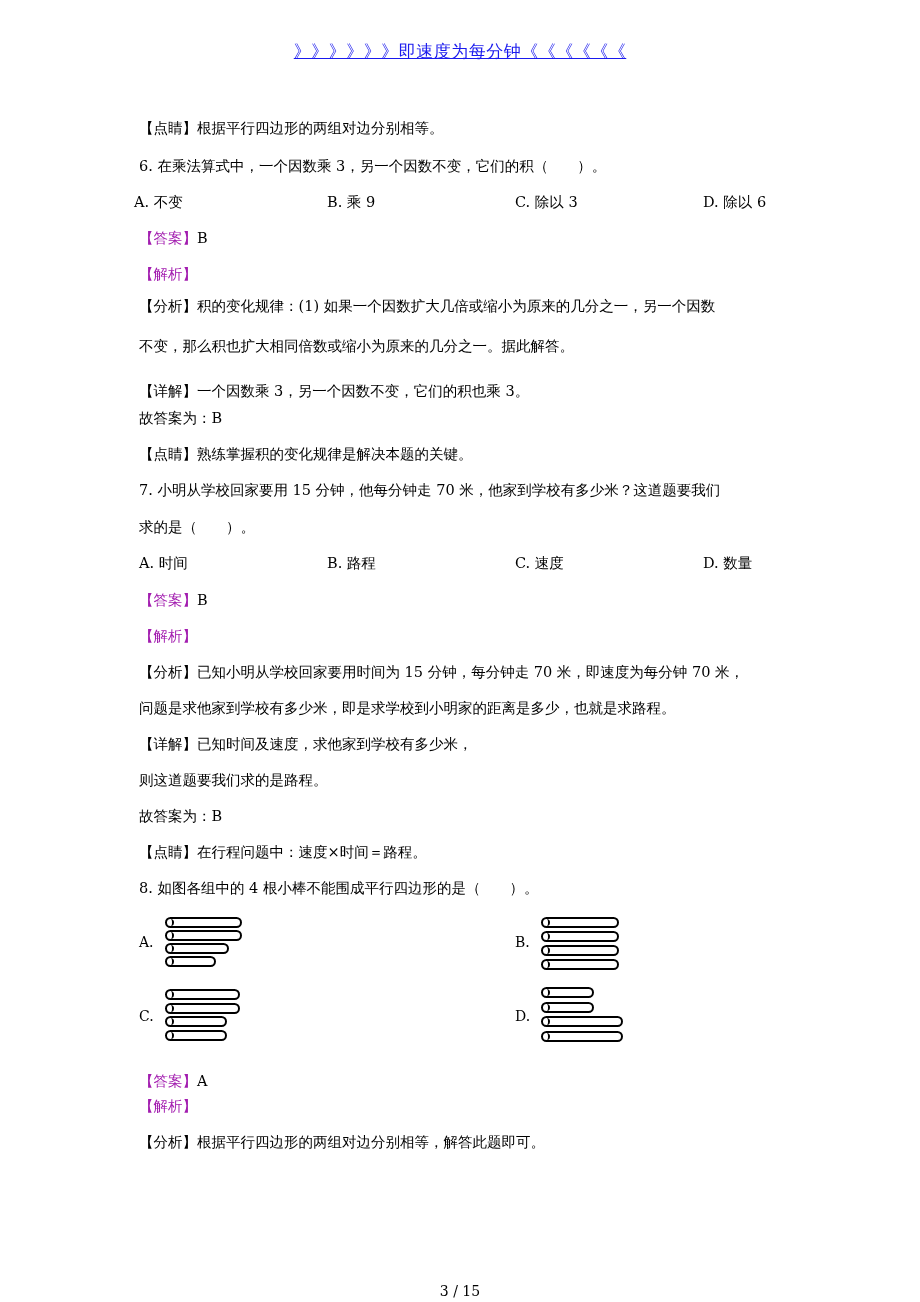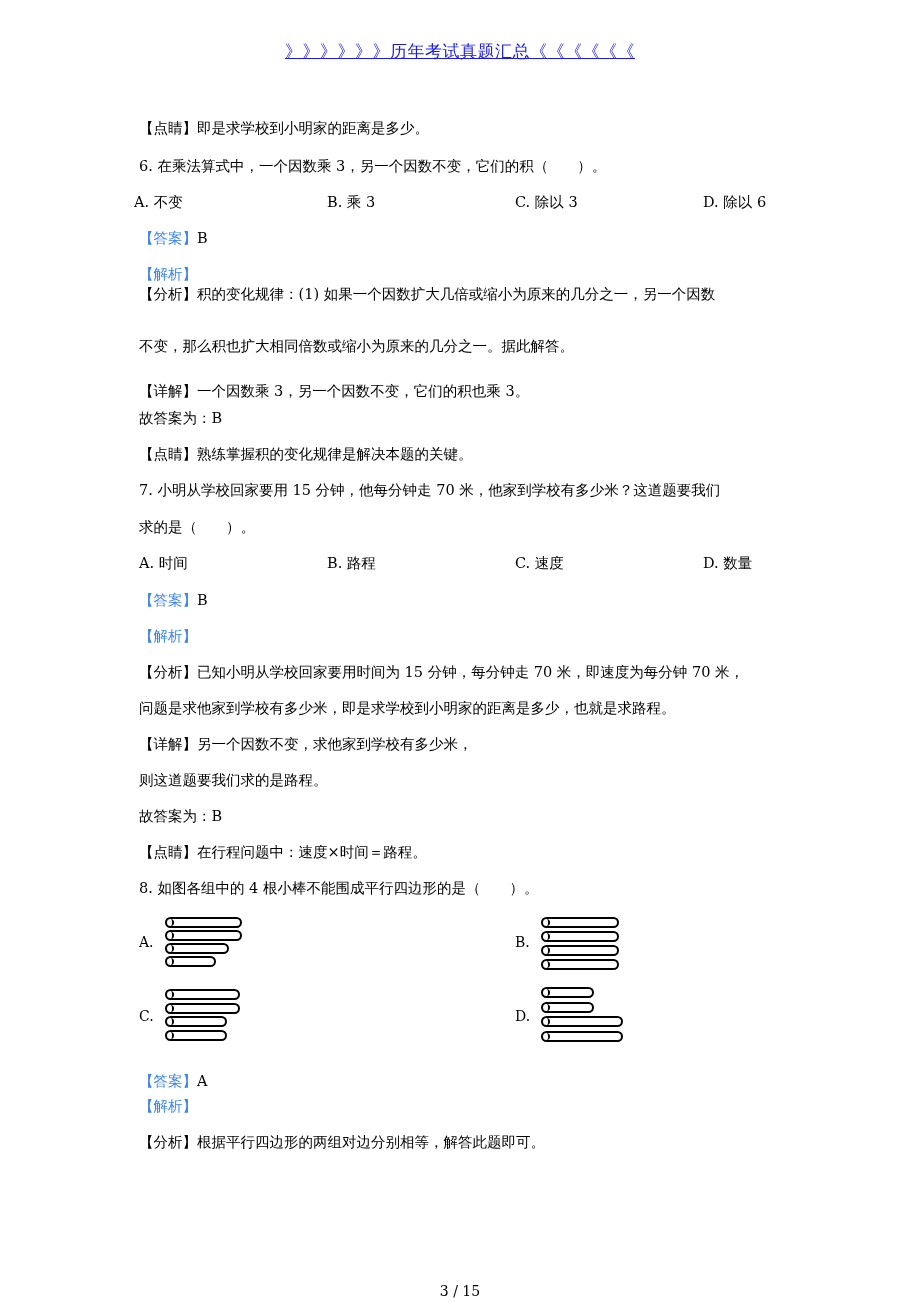--- a/index.html
+++ b/index.html
@@ -1,47 +1,47 @@
 <!DOCTYPE html>
 <html><head>
 <meta charset="utf-8">
 <style>
   html, body { margin: 0; padding: 0; background: #ffffff; }
   body { width: 920px; height: 1302px; position: relative; overflow: hidden;
          font-family: "DejaVu Serif", "Liberation Serif", serif; color: #000; }
   .header-link { position: absolute; left: 0; width: 920px; top: 40px; text-align: center;
          font-size: 17px; color: #1a1aee; text-decoration: underline; letter-spacing: 0.5px; }
   .line { position: absolute; left: 139px; font-size: 14.5px; line-height: 20px; white-space: nowrap; }
-  .tag-blue { color: #3b82f6; }
+  .tag-blue { color: #a21caf; }
   .opt { position: absolute; font-size: 14.5px; line-height: 20px; white-space: nowrap; }
   .fig-label { position: absolute; font-size: 14px; line-height: 18px; }
   .stick { position: absolute; height: 7px; border: 2.5px solid #000; border-radius: 7px; background: #fff; }
   .stick::before { content: ""; position: absolute; left: 0px; top: 0px; width: 7px; height: 7px;
          border-right: 2.5px solid #000; border-radius: 50%; box-sizing: border-box; }
   .page-num { position: absolute; left: 0; width: 920px; top: 1283px; text-align: center; font-size: 14px; }
 </style>
 </head>
 <body>
 
-<a class="header-link">》》》》》》历年考试真题汇总《《《《《《</a>
+<a class="header-link">》》》》》》即速度为每分钟《《《《《《</a>
 
 <div class="line" style="top:118px">
-  <span>【点睛】</span><span>即是求学校到小明家的距离是多少。</span>
+  <span>【点睛】</span><span>根据平行四边形的两组对边分别相等。</span>
 </div>
 
 <div class="line" style="top:156px">6. 在乘法算式中，一个因数乘 3，另一个因数不变，它们的积（　　）。</div>
 <div class="opt" style="left:134px;top:192px">A. 不变</div>
-<div class="opt" style="left:327px;top:192px">B. 乘 3</div>
+<div class="opt" style="left:327px;top:192px">B. 乘 9</div>
 <div class="opt" style="left:515px;top:192px">C. 除以 3</div>
 <div class="opt" style="left:703px;top:192px">D. 除以 6</div>
 <div class="line" style="top:228px">
   <span class="tag-blue">【答案】</span><span>B</span>
 </div>
 <div class="line tag-blue" style="top:264px">【解析】</div>
-<div class="line" style="top:284px">
+<div class="line" style="top:296px">
   <span>【分析】</span><span>积的变化规律：(1) 如果一个因数扩大几倍或缩小为原来的几分之一，另一个因数</span>
 </div>
 <div class="line" style="top:336px">不变，那么积也扩大相同倍数或缩小为原来的几分之一。据此解答。</div>
 <div class="line" style="top:381px">
   <span>【详解】</span><span>一个因数乘 3，另一个因数不变，它们的积也乘 3。</span>
 </div>
 <div class="line" style="top:408px">故答案为：B</div>
 <div class="line" style="top:444px">
   <span>【点睛】</span><span>熟练掌握积的变化规律是解决本题的关键。</span>
 </div>
@@ -54,21 +54,21 @@
 <div class="opt" style="left:703px;top:553px">D. 数量</div>
 <div class="line" style="top:590px">
   <span class="tag-blue">【答案】</span><span>B</span>
 </div>
 <div class="line tag-blue" style="top:626px">【解析】</div>
 <div class="line" style="top:662px">
   <span>【分析】</span><span>已知小明从学校回家要用时间为 15 分钟，每分钟走 70 米，即速度为每分钟 70 米，</span>
 </div>
 <div class="line" style="top:698px">问题是求他家到学校有多少米，即是求学校到小明家的距离是多少，也就是求路程。</div>
 <div class="line" style="top:734px">
-  <span>【详解】</span><span>另一个因数不变，求他家到学校有多少米，</span>
+  <span>【详解】</span><span>已知时间及速度，求他家到学校有多少米，</span>
 </div>
 <div class="line" style="top:770px">则这道题要我们求的是路程。</div>
 <div class="line" style="top:806px">故答案为：B</div>
 <div class="line" style="top:842px">
   <span>【点睛】</span><span>在行程问题中：速度×时间＝路程。</span>
 </div>
 
 <div class="line" style="top:878px">8. 如图各组中的 4 根小棒不能围成平行四边形的是（　　）。</div>
 
 <div>

